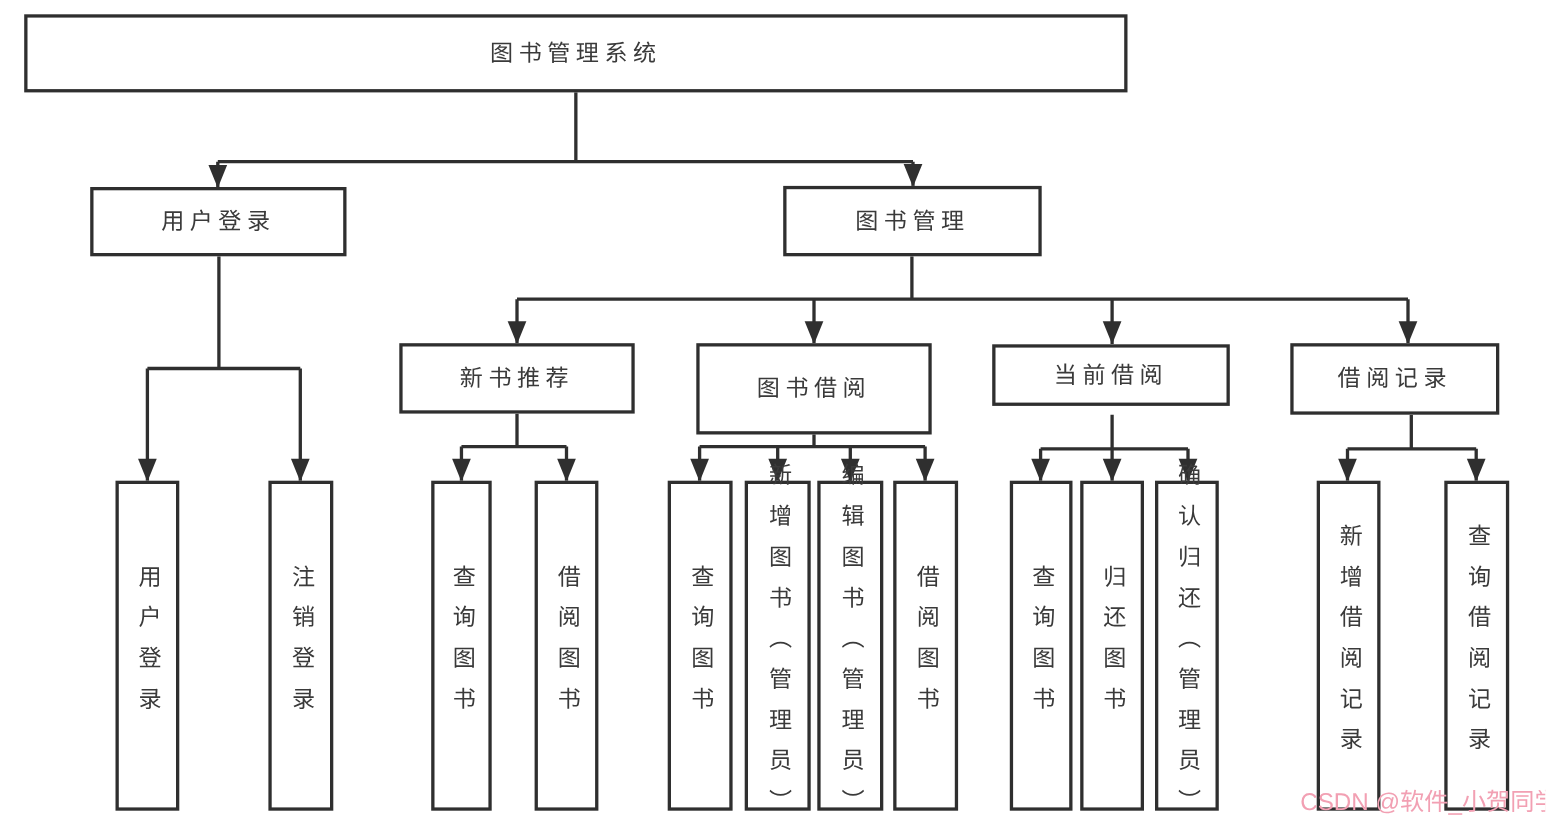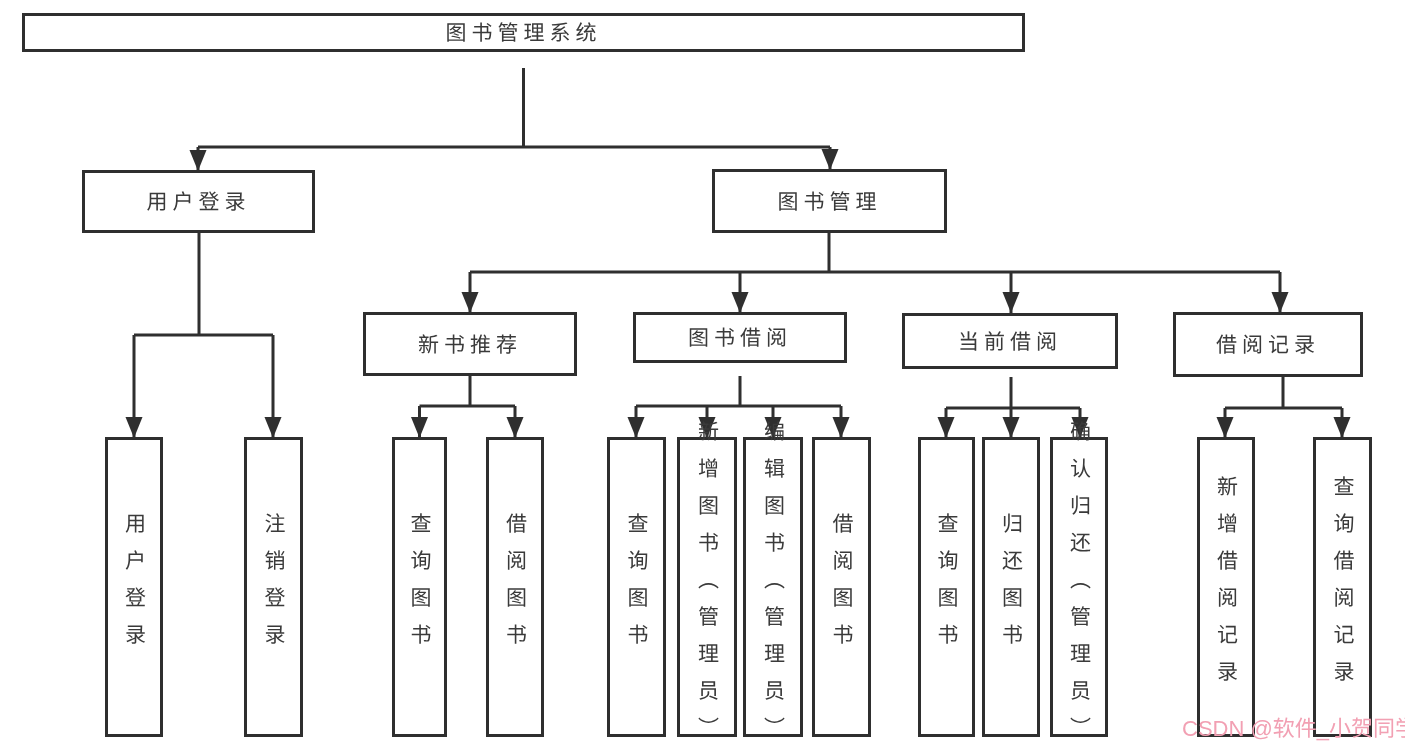--- a/index.html
+++ b/index.html
@@ -95,35 +95,35 @@
       <polygon points="1002.5,417 1019.5,417 1011,438"></polygon>
       <polygon points="1071.5,417 1088.5,417 1080,438"></polygon>
     </g>
     <g>
       <path d="M1283 377 V408 M1225 408 H1342 M1225 408 V438 M1342 408 V438"></path>
       <polygon points="1216.5,417 1233.5,417 1225,438"></polygon>
       <polygon points="1333.5,417 1350.5,417 1342,438"></polygon>
     </g>
   </svg>
 
-  <div class="node hbox" style="left:22px; top:13px; width:1003px; height:39px;">
+  <div class="node hbox" style="left:22px; top:13px; width:1003px; height:71px;">
     <span class="label">图书管理系统</span>
   </div>
 
   <div class="node hbox" style="left:82px; top:170px; width:233px; height:63px;">
     <span class="label">用户登录</span>
   </div>
   <div class="node hbox" style="left:363px; top:312px; width:214px; height:64px;">
     <span class="label">新书推荐</span>
   </div>
 
   <div class="node hbox" style="left:712px; top:169px; width:235px; height:64px;">
     <span class="label">图书管理</span>
   </div>
-  <div class="node hbox" style="left:633px; top:312px; width:214px; height:51px;">
+  <div class="node hbox" style="left:633px; top:312px; width:214px; height:83px;">
     <span class="label">图书借阅</span>
   </div>
   <div class="node hbox" style="left:902px; top:313px; width:216px; height:56px;">
     <span class="label">当前借阅</span>
   </div>
   <div class="node hbox" style="left:1173px; top:312px; width:190px; height:65px;">
     <span class="label">借阅记录</span>
   </div>
 
   <div class="node vbox" style="left:105px; top:437px; width:58px; height:300px;">

